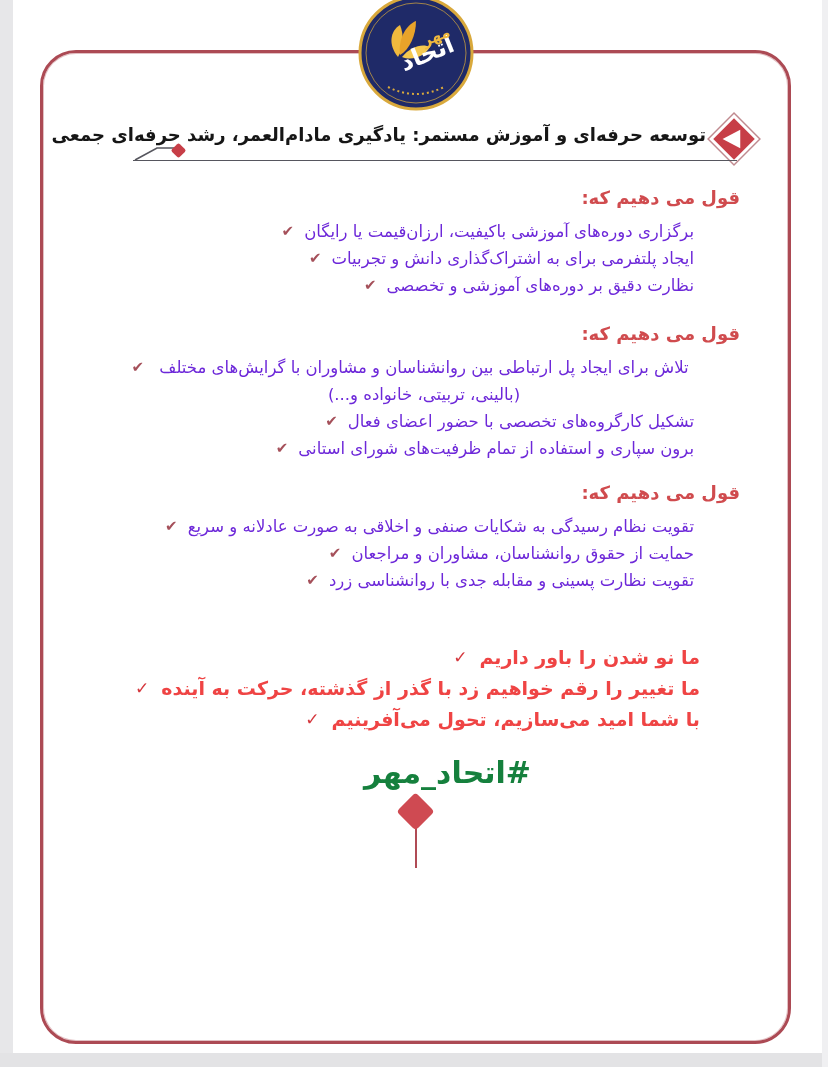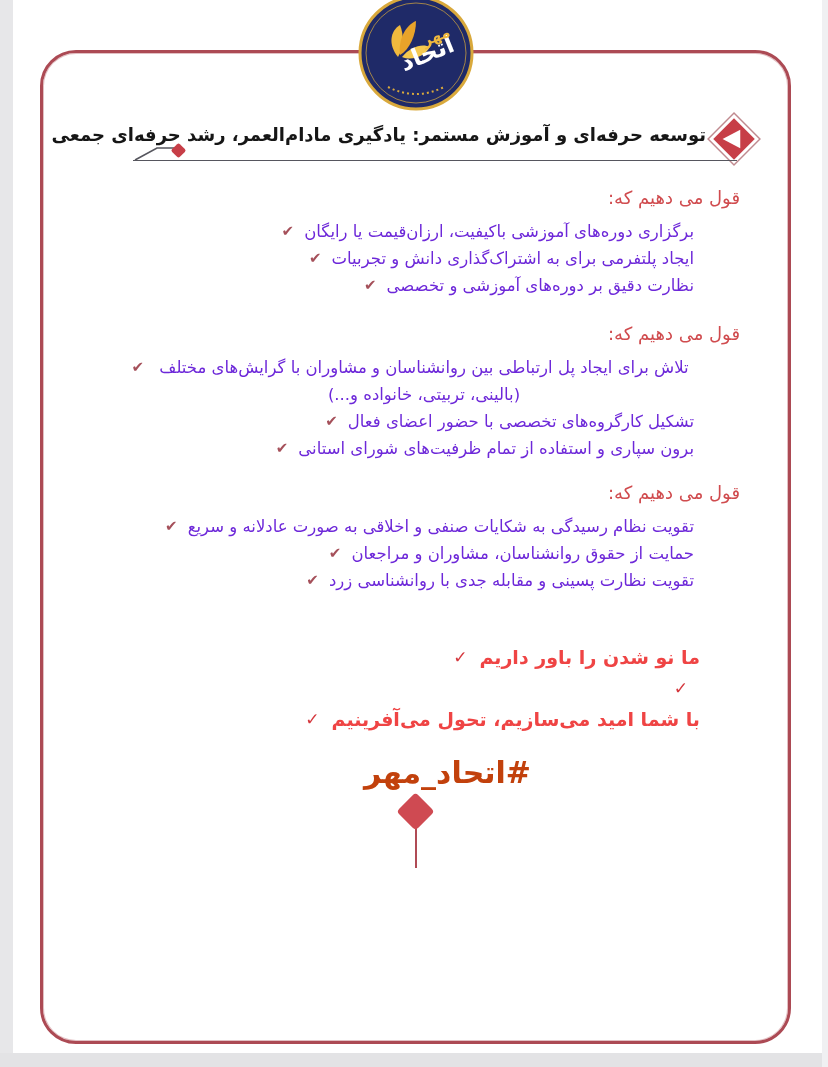--- a/index.html
+++ b/index.html
@@ -19,38 +19,38 @@
   .hrow{position:relative;height:62px;display:flex;justify-content:flex-end;align-items:flex-start;}
   .htitle{font-weight:bold;color:#161616;font-size:18px;line-height:1.3;padding-top:12px;margin-left:21px;
           direction:rtl;white-space:nowrap;}
   .sec3 .htitle{font-size:16.5px;padding-top:14px;}
   .hicon{width:56px;height:56px;flex:0 0 auto;}
   .longline{position:absolute;left:64px;right:25px;bottom:12px;border-top:1.6px solid #56565e;}
   .stub{position:absolute;left:64px;bottom:11px;}
   .sdiamond{position:absolute;left:104px;bottom:17px;width:11px;height:11px;background:#c73e47;
             transform:rotate(45deg);border-radius:2px;}
 
-  .lead{direction:rtl;text-align:right;padding-right:22px;margin-top:14px;font-weight:normal;
+  .lead{direction:rtl;text-align:right;padding-right:22px;margin-top:14px;font-weight:bold;
         color:#d04b4e;font-size:18px;}
 
   .list{margin-top:10px;}
   .item{display:flex;justify-content:flex-end;align-items:flex-start;padding-right:68px;line-height:27px;}
   .check{color:#a5505a;font-size:15px;margin:0 10px 0 0;flex:0 0 auto;}
   .itext{direction:rtl;text-align:center;color:#6d28d9;font-size:16.5px;max-width:540px;}
 
   .sec2{margin-top:24px;}
   .sec3{margin-top:20px;}
 
   .promises{margin-top:48px;}
   .promise{display:flex;justify-content:flex-end;align-items:flex-start;padding-right:62px;line-height:31px;}
   .pcheck{color:#d5383e;font-weight:bold;font-size:17px;margin:0 12px 0 0;flex:0 0 auto;}
   .ptext{direction:rtl;color:#ef4444;font-weight:bold;font-size:19px;}
 
   .hashtag{direction:rtl;text-align:center;position:relative;left:32px;margin-top:16px;
-           font-weight:bold;color:#c2410c;font-size:30px;line-height:44px;}
+           font-weight:bold;color:#15803d;font-size:30px;line-height:44px;}
 
   .enddeco{margin-top:3px;display:flex;flex-direction:column;align-items:center;}
   .bigdiamond{width:27px;height:27px;background:#cf4a52;transform:rotate(45deg);border-radius:4px;}
   .endline{width:2px;height:40px;background:#b04b55;margin-top:3px;}
 </style>
 </head>
 <body>
 
 <div class="photo-edge-left"></div>
 <div class="photo-edge-bottom"></div>
@@ -145,20 +145,21 @@
       </div>
     </div>
 
     <div class="promises">
       <div class="promise">
         <span class="pcheck">✓</span>
         <span class="ptext">ما نو شدن را باور داریم</span>
       </div>
       <div class="promise">
         <span class="pcheck">✓</span>
+        <span class="ptext">ما تغییر را رقم خواهیم زد با گذر از گذشته، حرکت به آینده</span>
       </div>
       <div class="promise">
         <span class="pcheck">✓</span>
         <span class="ptext">با شما امید می‌سازیم، تحول می‌آفرینیم</span>
       </div>
     </div>
 
     <div class="hashtag">#اتحاد_مهر</div>
 
     <div class="enddeco">

